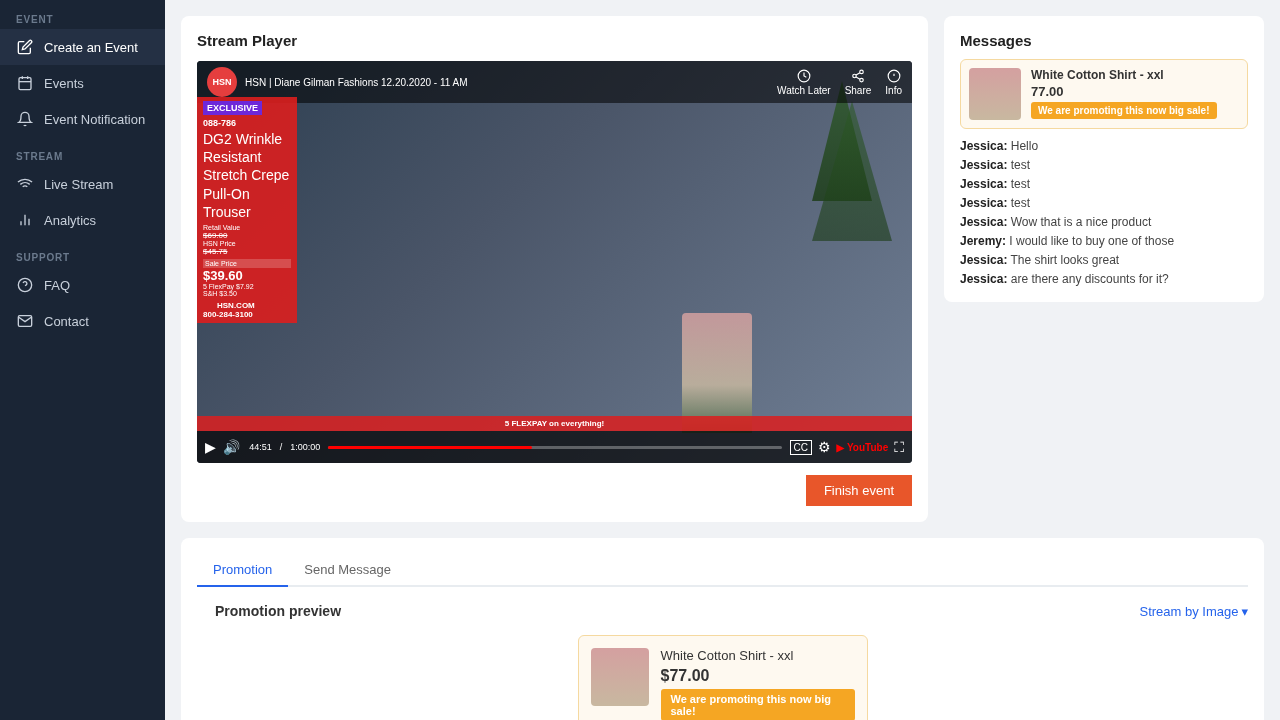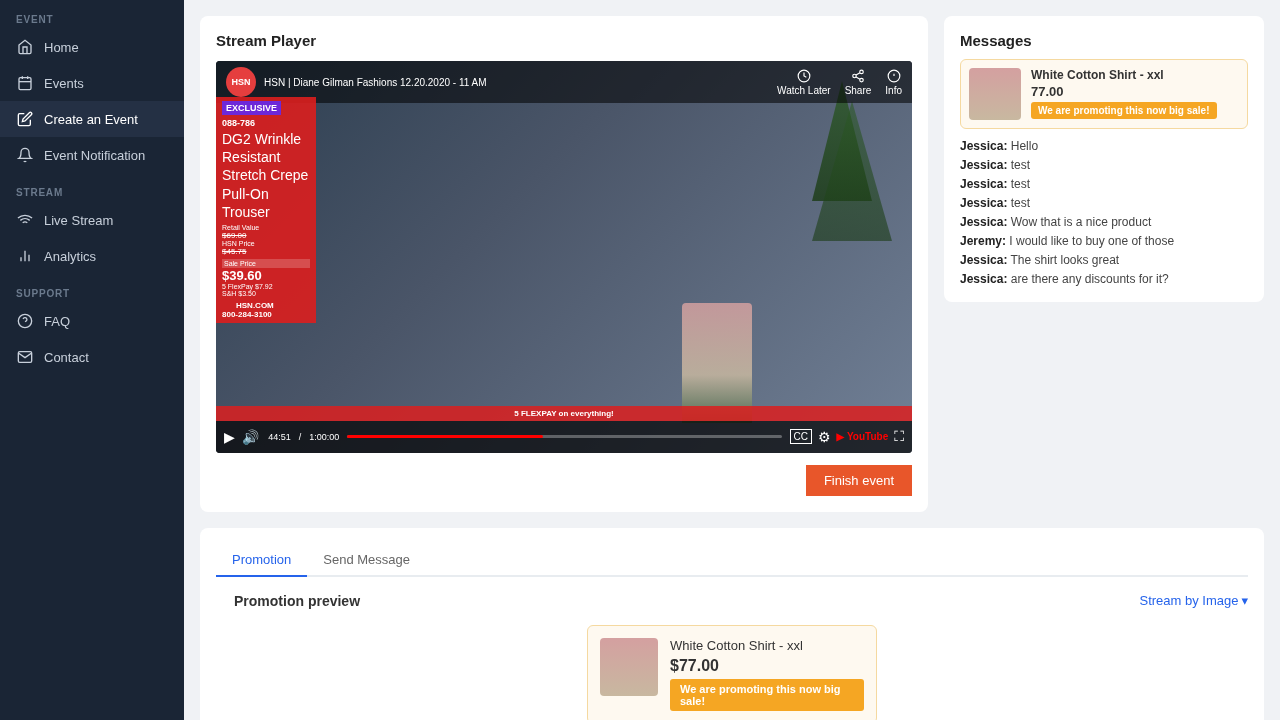--- a/index.html
+++ b/index.html
@@ -1,20 +1,20 @@
 <!DOCTYPE html>
 <html><head>
   <meta charset="utf-8">
   <style>
     * { box-sizing: border-box; margin: 0; padding: 0; }
     body { font-family: -apple-system, BlinkMacSystemFont, 'Segoe UI', sans-serif; background: #f0f2f5; display: flex; height: 720px; overflow: hidden; font-size: 14px; }
 
     
     #sidebar {
-      width: 184px;
+      width: 165px;
       background: #1a2535;
       color: #c8d0db;
       display: flex;
       flex-direction: column;
       flex-shrink: 0;
       height: 720px;
       overflow-y: auto;
     }
     .sidebar-section-label {
       font-size: 10px;
@@ -296,50 +296,41 @@
       border-radius: 3px;
       display: inline-block;
     }
   </style>
 </head>
 <body>
 
 <nav id="sidebar">
   <div class="sidebar-section-label">EVENT</div>
 
-  <div class="sidebar-item">
-    <span class="icon">
-      <svg width="16" height="16" viewBox="0 0 24 24" fill="none" stroke="currentColor" stroke-width="2">
-          <path d="M3 9l9-7 9 7v11a2 2 0 01-2 2H5a2 2 0 01-2-2z"></path>
-          <polyline points="9 22 9 12 15 12 15 22"></polyline>
-        </svg>
-    </span>
-    <span class="label">Home</span>
+
+  <div class="sidebar-item active">
+    <span class="icon">
+      <svg width="16" height="16" viewBox="0 0 24 24" fill="none" stroke="currentColor" stroke-width="2">
+          <path d="M11 4H4a2 2 0 00-2 2v14a2 2 0 002 2h14a2 2 0 002-2v-7"></path>
+          <path d="M18.5 2.5a2.121 2.121 0 013 3L12 15l-4 1 1-4 9.5-9.5z"></path>
+        </svg>
+    </span>
+    <span class="label">Create an Event</span>
   </div>
 
   <div class="sidebar-item">
     <span class="icon">
       <svg width="16" height="16" viewBox="0 0 24 24" fill="none" stroke="currentColor" stroke-width="2">
           <rect x="3" y="4" width="18" height="18" rx="2"></rect>
           <line x1="16" y1="2" x2="16" y2="6"></line>
           <line x1="8" y1="2" x2="8" y2="6"></line>
           <line x1="3" y1="10" x2="21" y2="10"></line>
         </svg>
     </span>
     <span class="label">Events</span>
-  </div>
-
-  <div class="sidebar-item active">
-    <span class="icon">
-      <svg width="16" height="16" viewBox="0 0 24 24" fill="none" stroke="currentColor" stroke-width="2">
-          <path d="M11 4H4a2 2 0 00-2 2v14a2 2 0 002 2h14a2 2 0 002-2v-7"></path>
-          <path d="M18.5 2.5a2.121 2.121 0 013 3L12 15l-4 1 1-4 9.5-9.5z"></path>
-        </svg>
-    </span>
-    <span class="label">Create an Event</span>
   </div>
 
   <div class="sidebar-item">
     <span class="icon">
       <svg width="16" height="16" viewBox="0 0 24 24" fill="none" stroke="currentColor" stroke-width="2">
           <path d="M18 8A6 6 0 006 8c0 7-3 9-3 9h18s-3-2-3-9"></path>
           <path d="M13.73 21a2 2 0 01-3.46 0"></path>
         </svg>
     </span>
     <span class="label">Event Notification</span>

